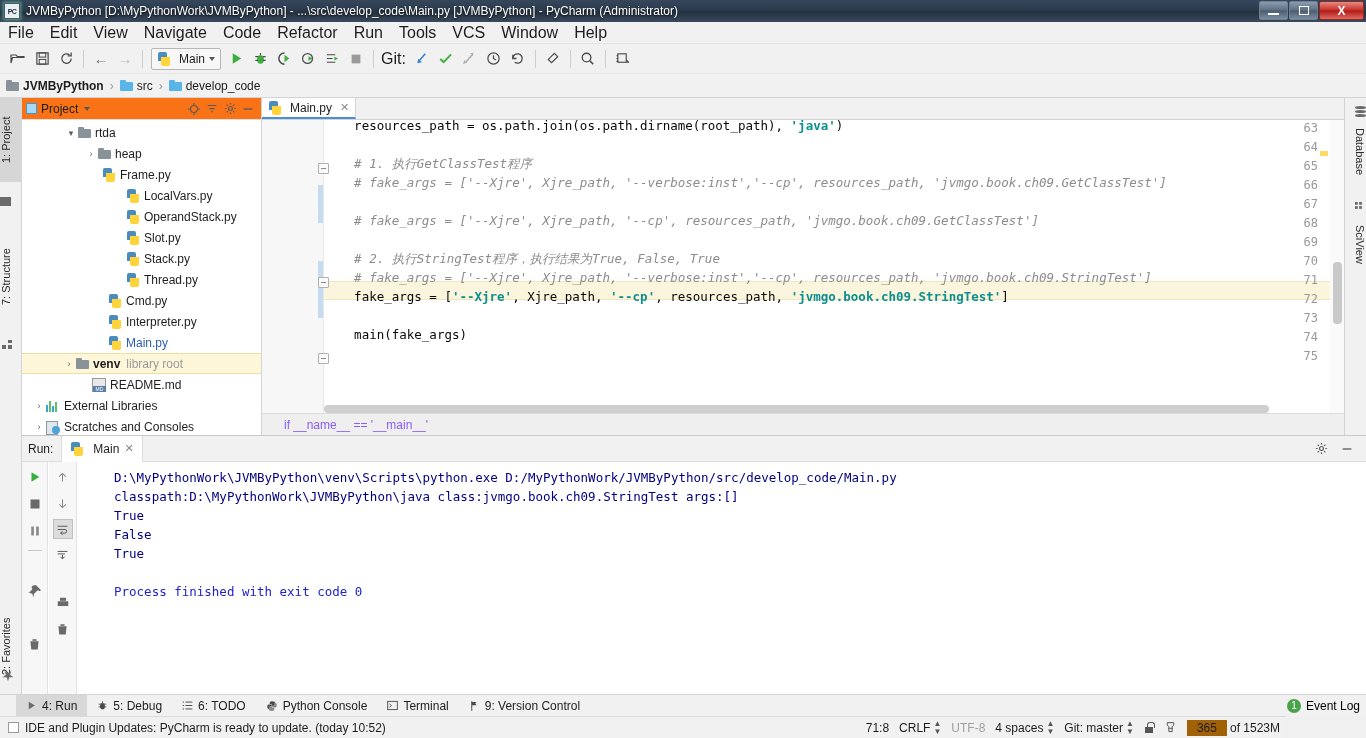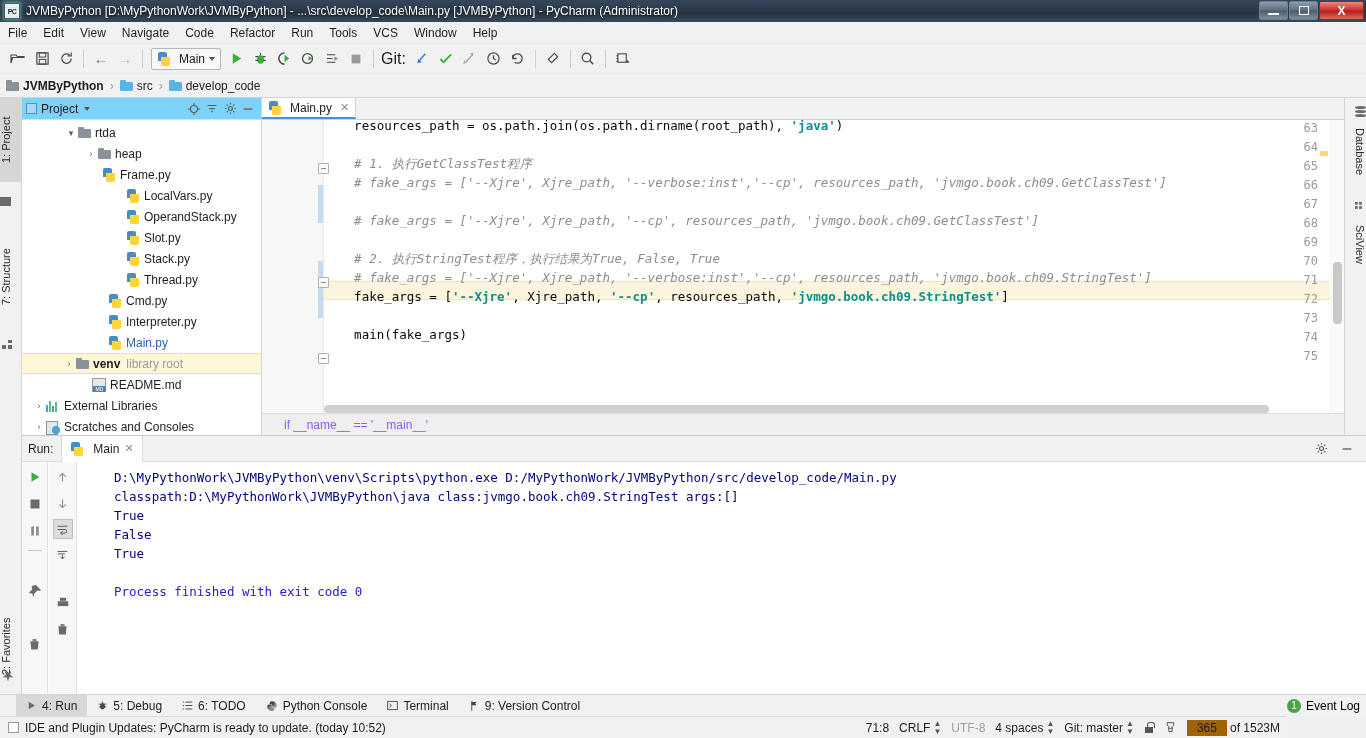--- a/index.html
+++ b/index.html
@@ -45,21 +45,21 @@
   }
   .winbtn .glyph-min { display:block; width:11px; height:2px; background:#fff; margin-top:6px; }
   .winbtn .glyph-max { display:block; width:10px; height:9px; border:1.5px solid #fff; }
 
   
   .menubar {
     position:absolute; top:22px; left:0; width:1366px; height:22px;
     background:#f1f1f1; display:flex; align-items:center;
     border-bottom:1px solid #e3e3e3;
   }
-  .menuitem { padding:2px 8px; font-size:12px; color:#1d1d1d; white-space:nowrap; cursor:default;}
+  .menuitem { padding:2px 8px; font-size:16px; color:#1d1d1d; white-space:nowrap; cursor:default;}
 
   
   .toolbar {
     position:absolute; top:44px; left:0; width:1366px; height:30px;
     background:#f1f1f1; display:flex; align-items:center; padding-left:6px;
     border-bottom:1px solid #e8e8e8;
   }
   .tbtn {
     width:24px; height:24px; display:flex; align-items:center; justify-content:center;
     color:#4a4a4a;
@@ -102,21 +102,21 @@
     text-align:center;
   }
   .vtab.active { background:#d6d6d6; }
 
   
   .projpanel {
     position:absolute; left:22px; top:98px; width:240px; height:337px;
     background:#ffffff; border-right:1px solid #d4d4d4;
   }
   .projheader {
-    height:22px; background:#7dd3fc; display:flex; align-items:center;
+    height:22px; background:#f97316; display:flex; align-items:center;
     padding:0 4px; border-bottom:1px solid #e0e0e0;
   }
   .projheader .ptitle { font-size:12px; color:#1d1d1d; margin-left:4px; }
   .sq-ico { width:11px; height:11px; border:1.5px solid #3b99d6; background:#a8d8f5; }
   .hspacer { flex:1; }
   .ph-btn { width:18px; height:18px; display:flex;align-items:center;justify-content:center;color:#5a5a5a; }
   .tree { position:relative; font-size:12px; color:#1d1d1d; padding-top:2px; overflow:hidden; height:315px; }
   .trow { height:21px; display:flex; align-items:center; white-space:nowrap; }
   .trow.sel { background:#fdf6d8; border:1px solid #ecdfa0; border-left:none; border-right:none; }
   .arrow { width:14px; text-align:center; color:#5a5a5a; font-size:9px; }

